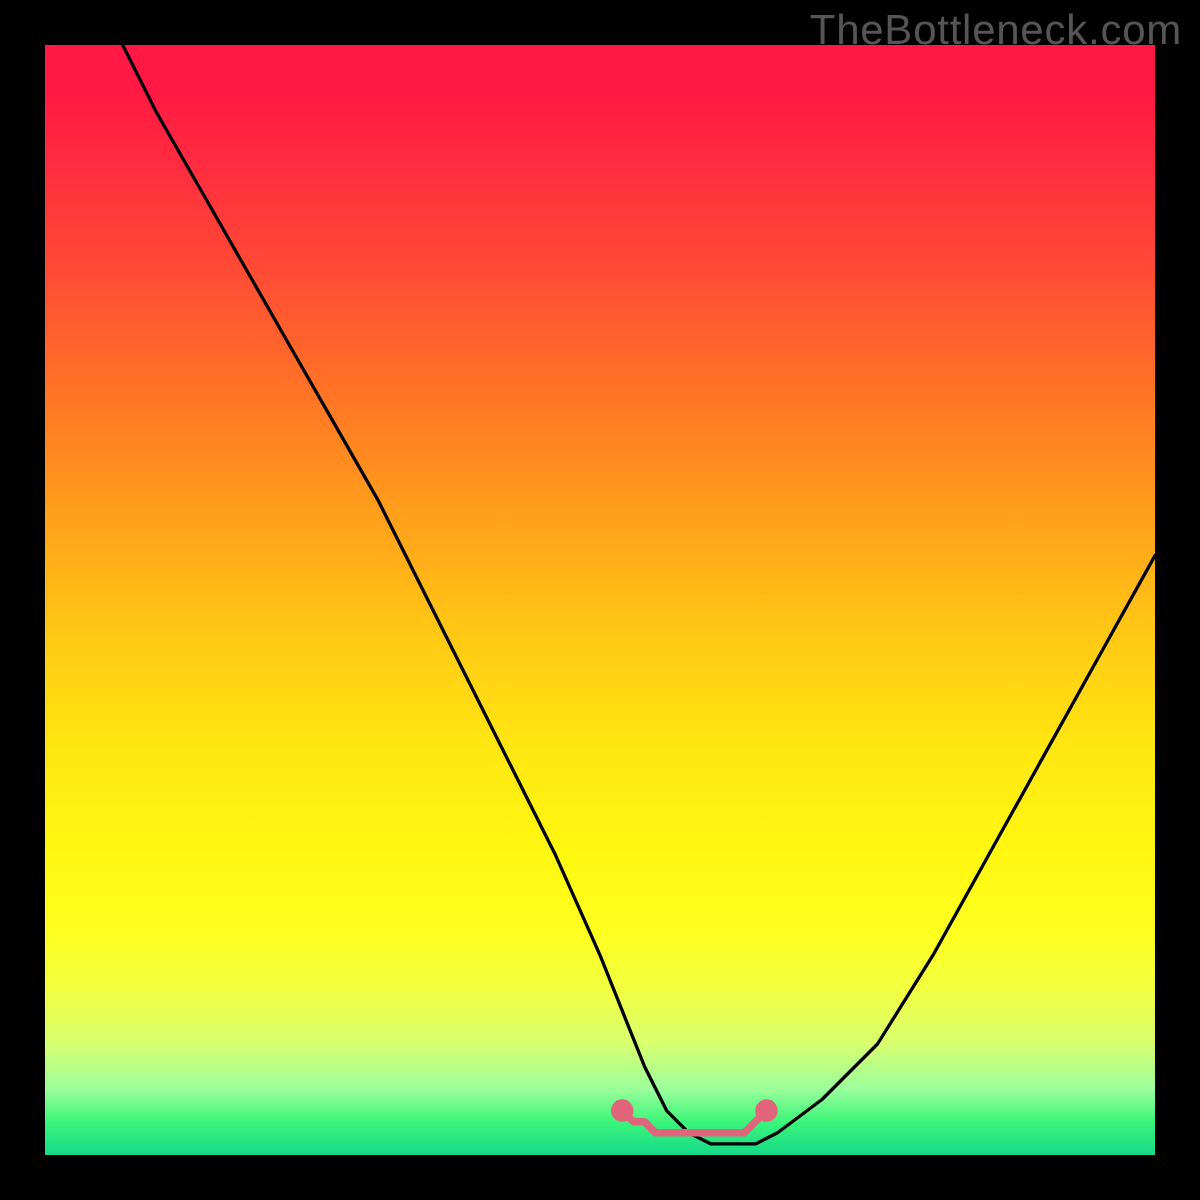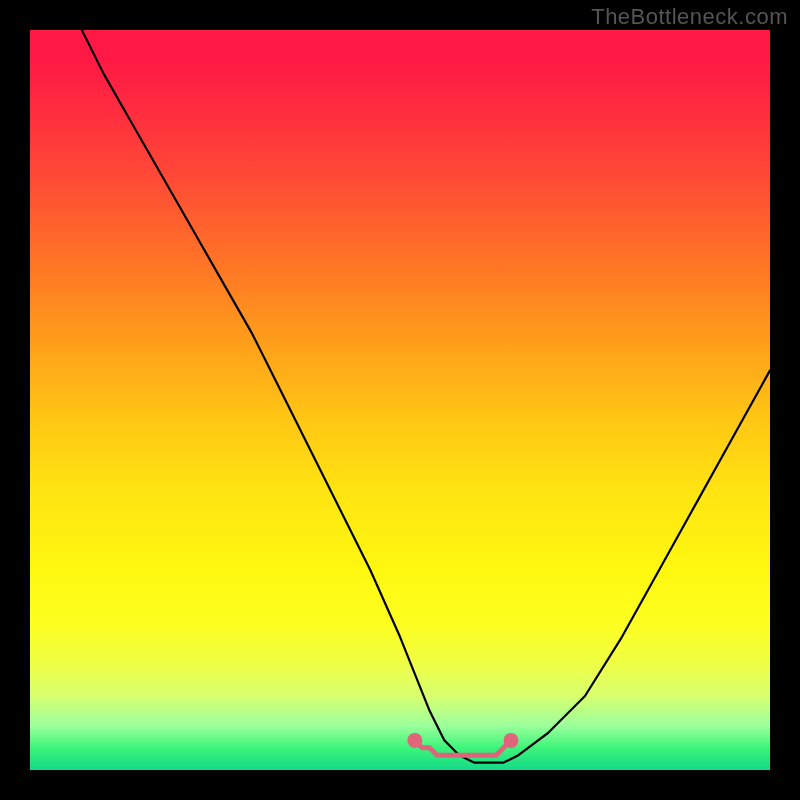--- a/index.html
+++ b/index.html
@@ -15,21 +15,21 @@
     position: relative;
     width: 800px;
     height: 800px;
     background: #000;
   }
   .watermark {
     position: absolute;
     top: 4px;
     right: 12px;
     color: #555555;
-    font-size: 22px;
+    font-size: 28px;
     font-weight: 500;
     letter-spacing: 0.5px;
     z-index: 10;
   }
   .plot-area {
     position: absolute;
     left: 30px;
     top: 30px;
     width: 740px;
     height: 740px;

